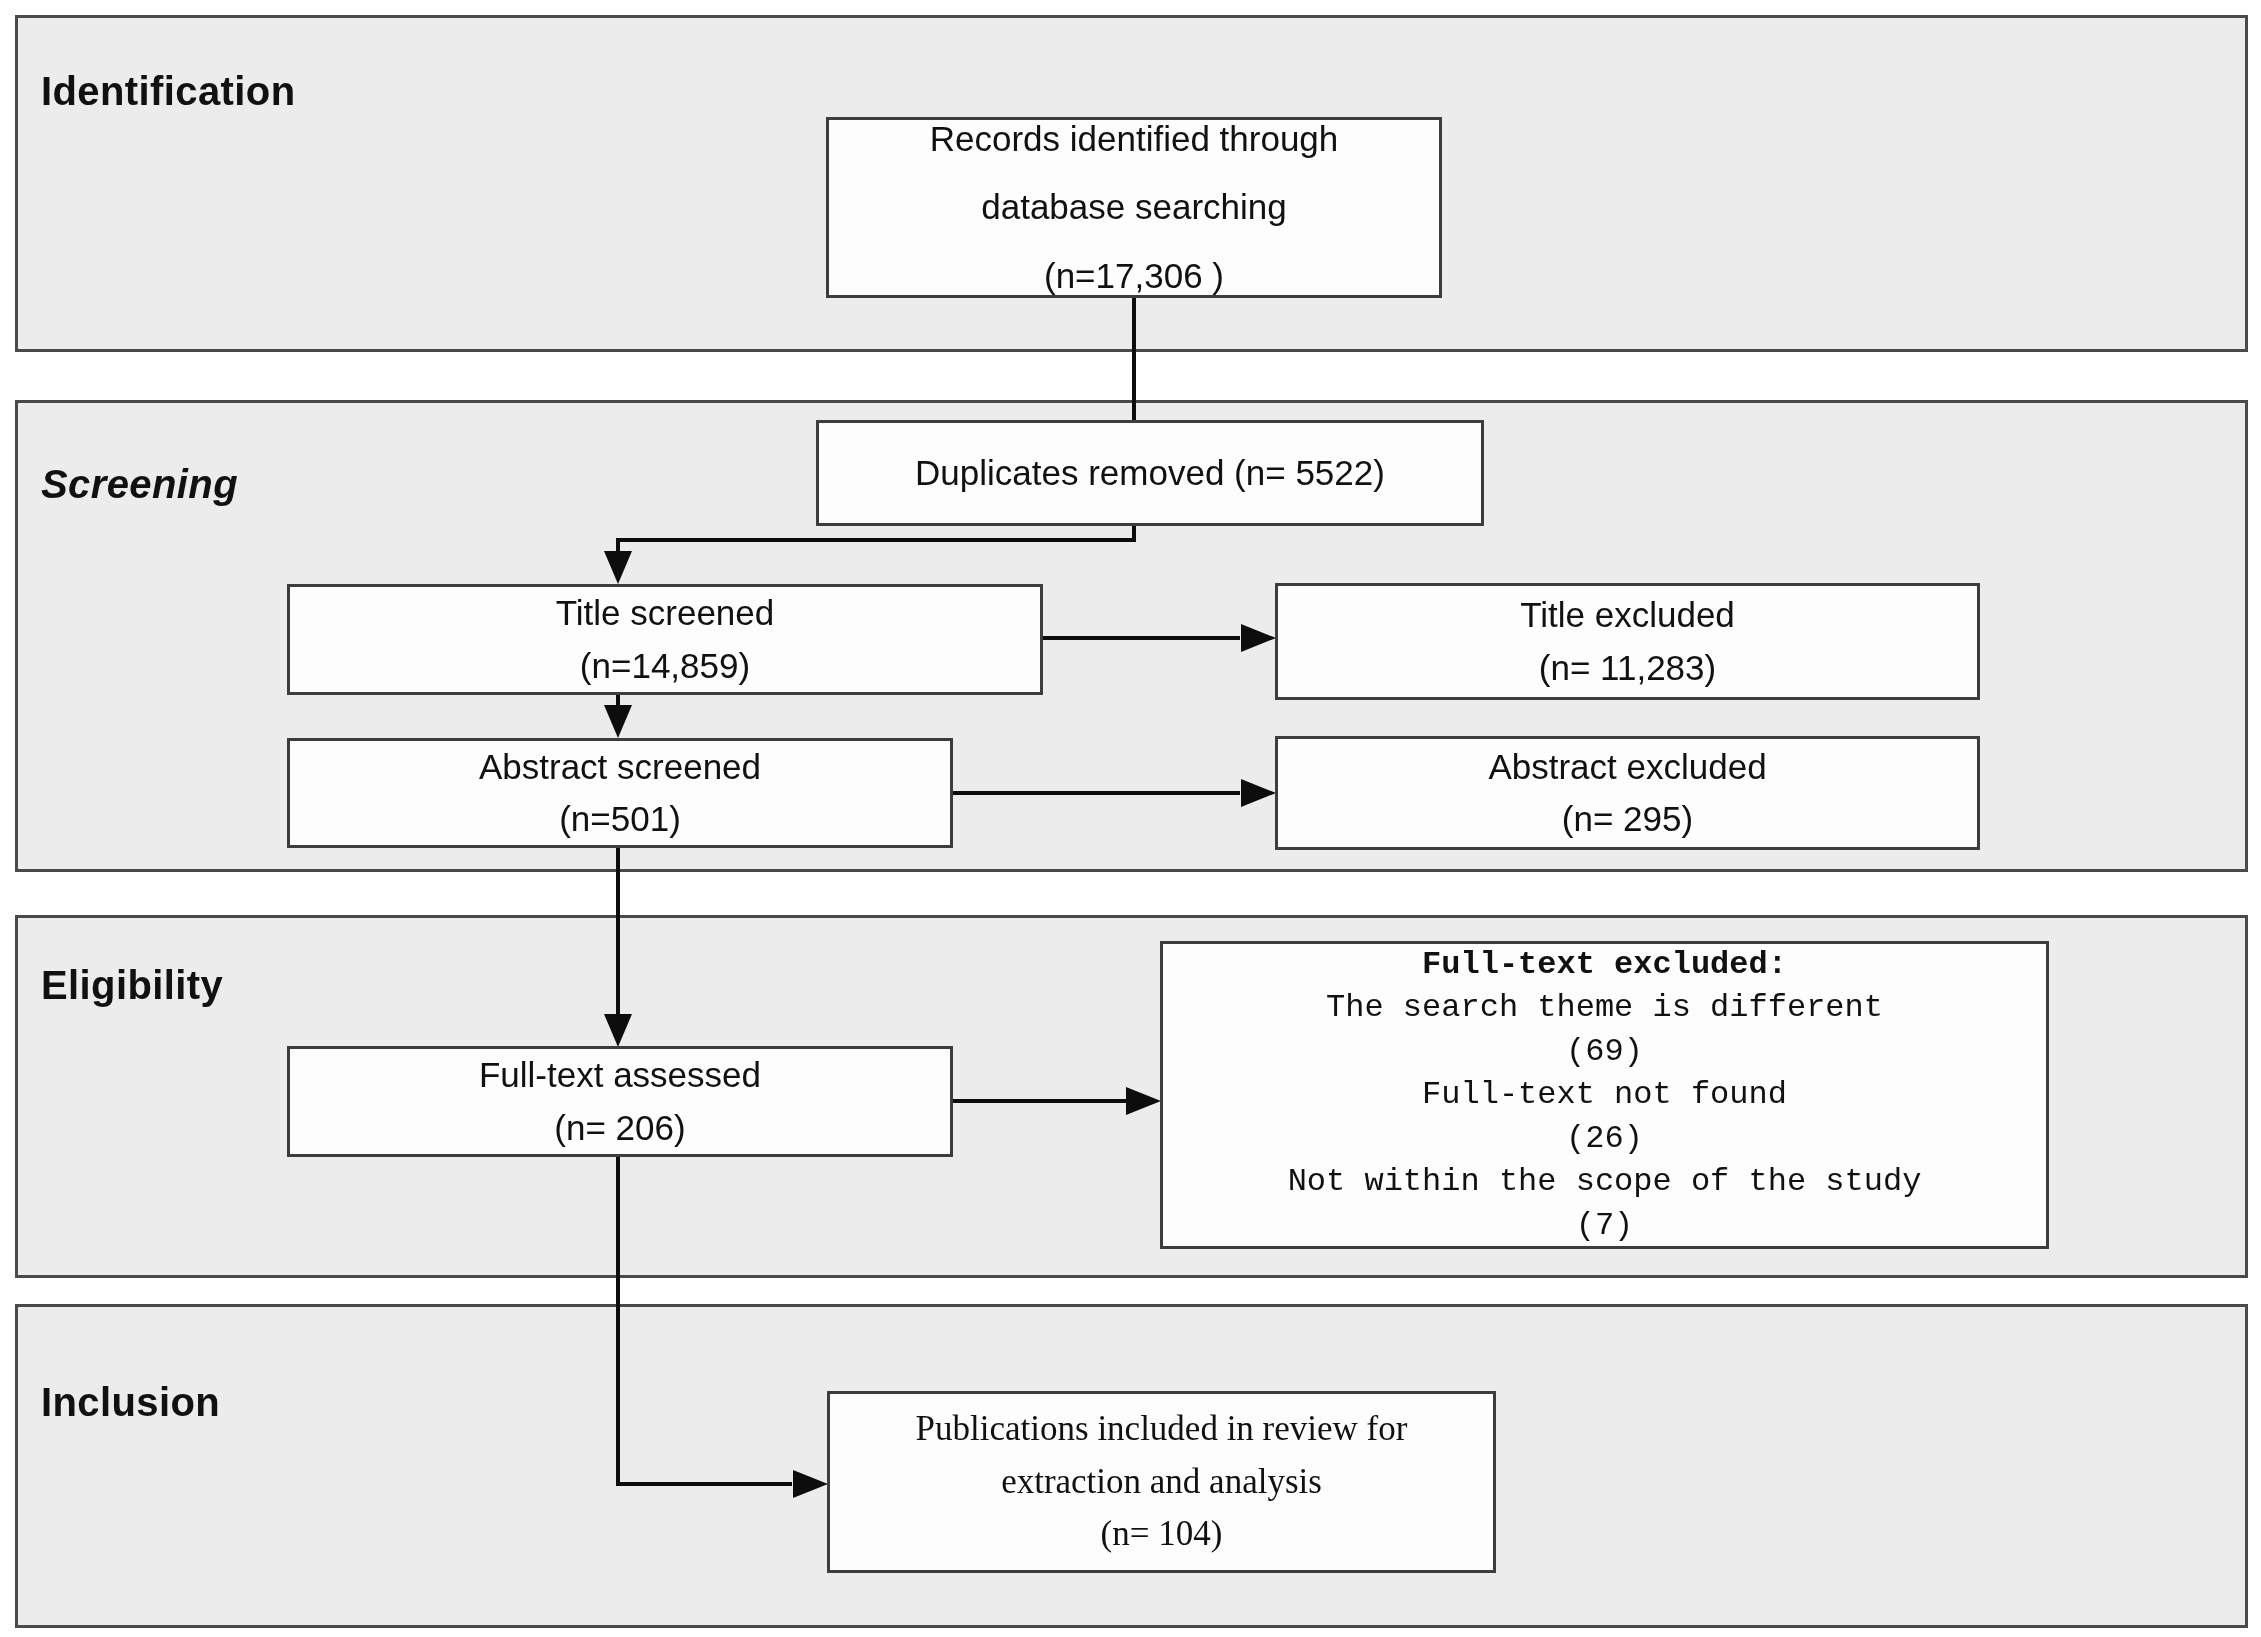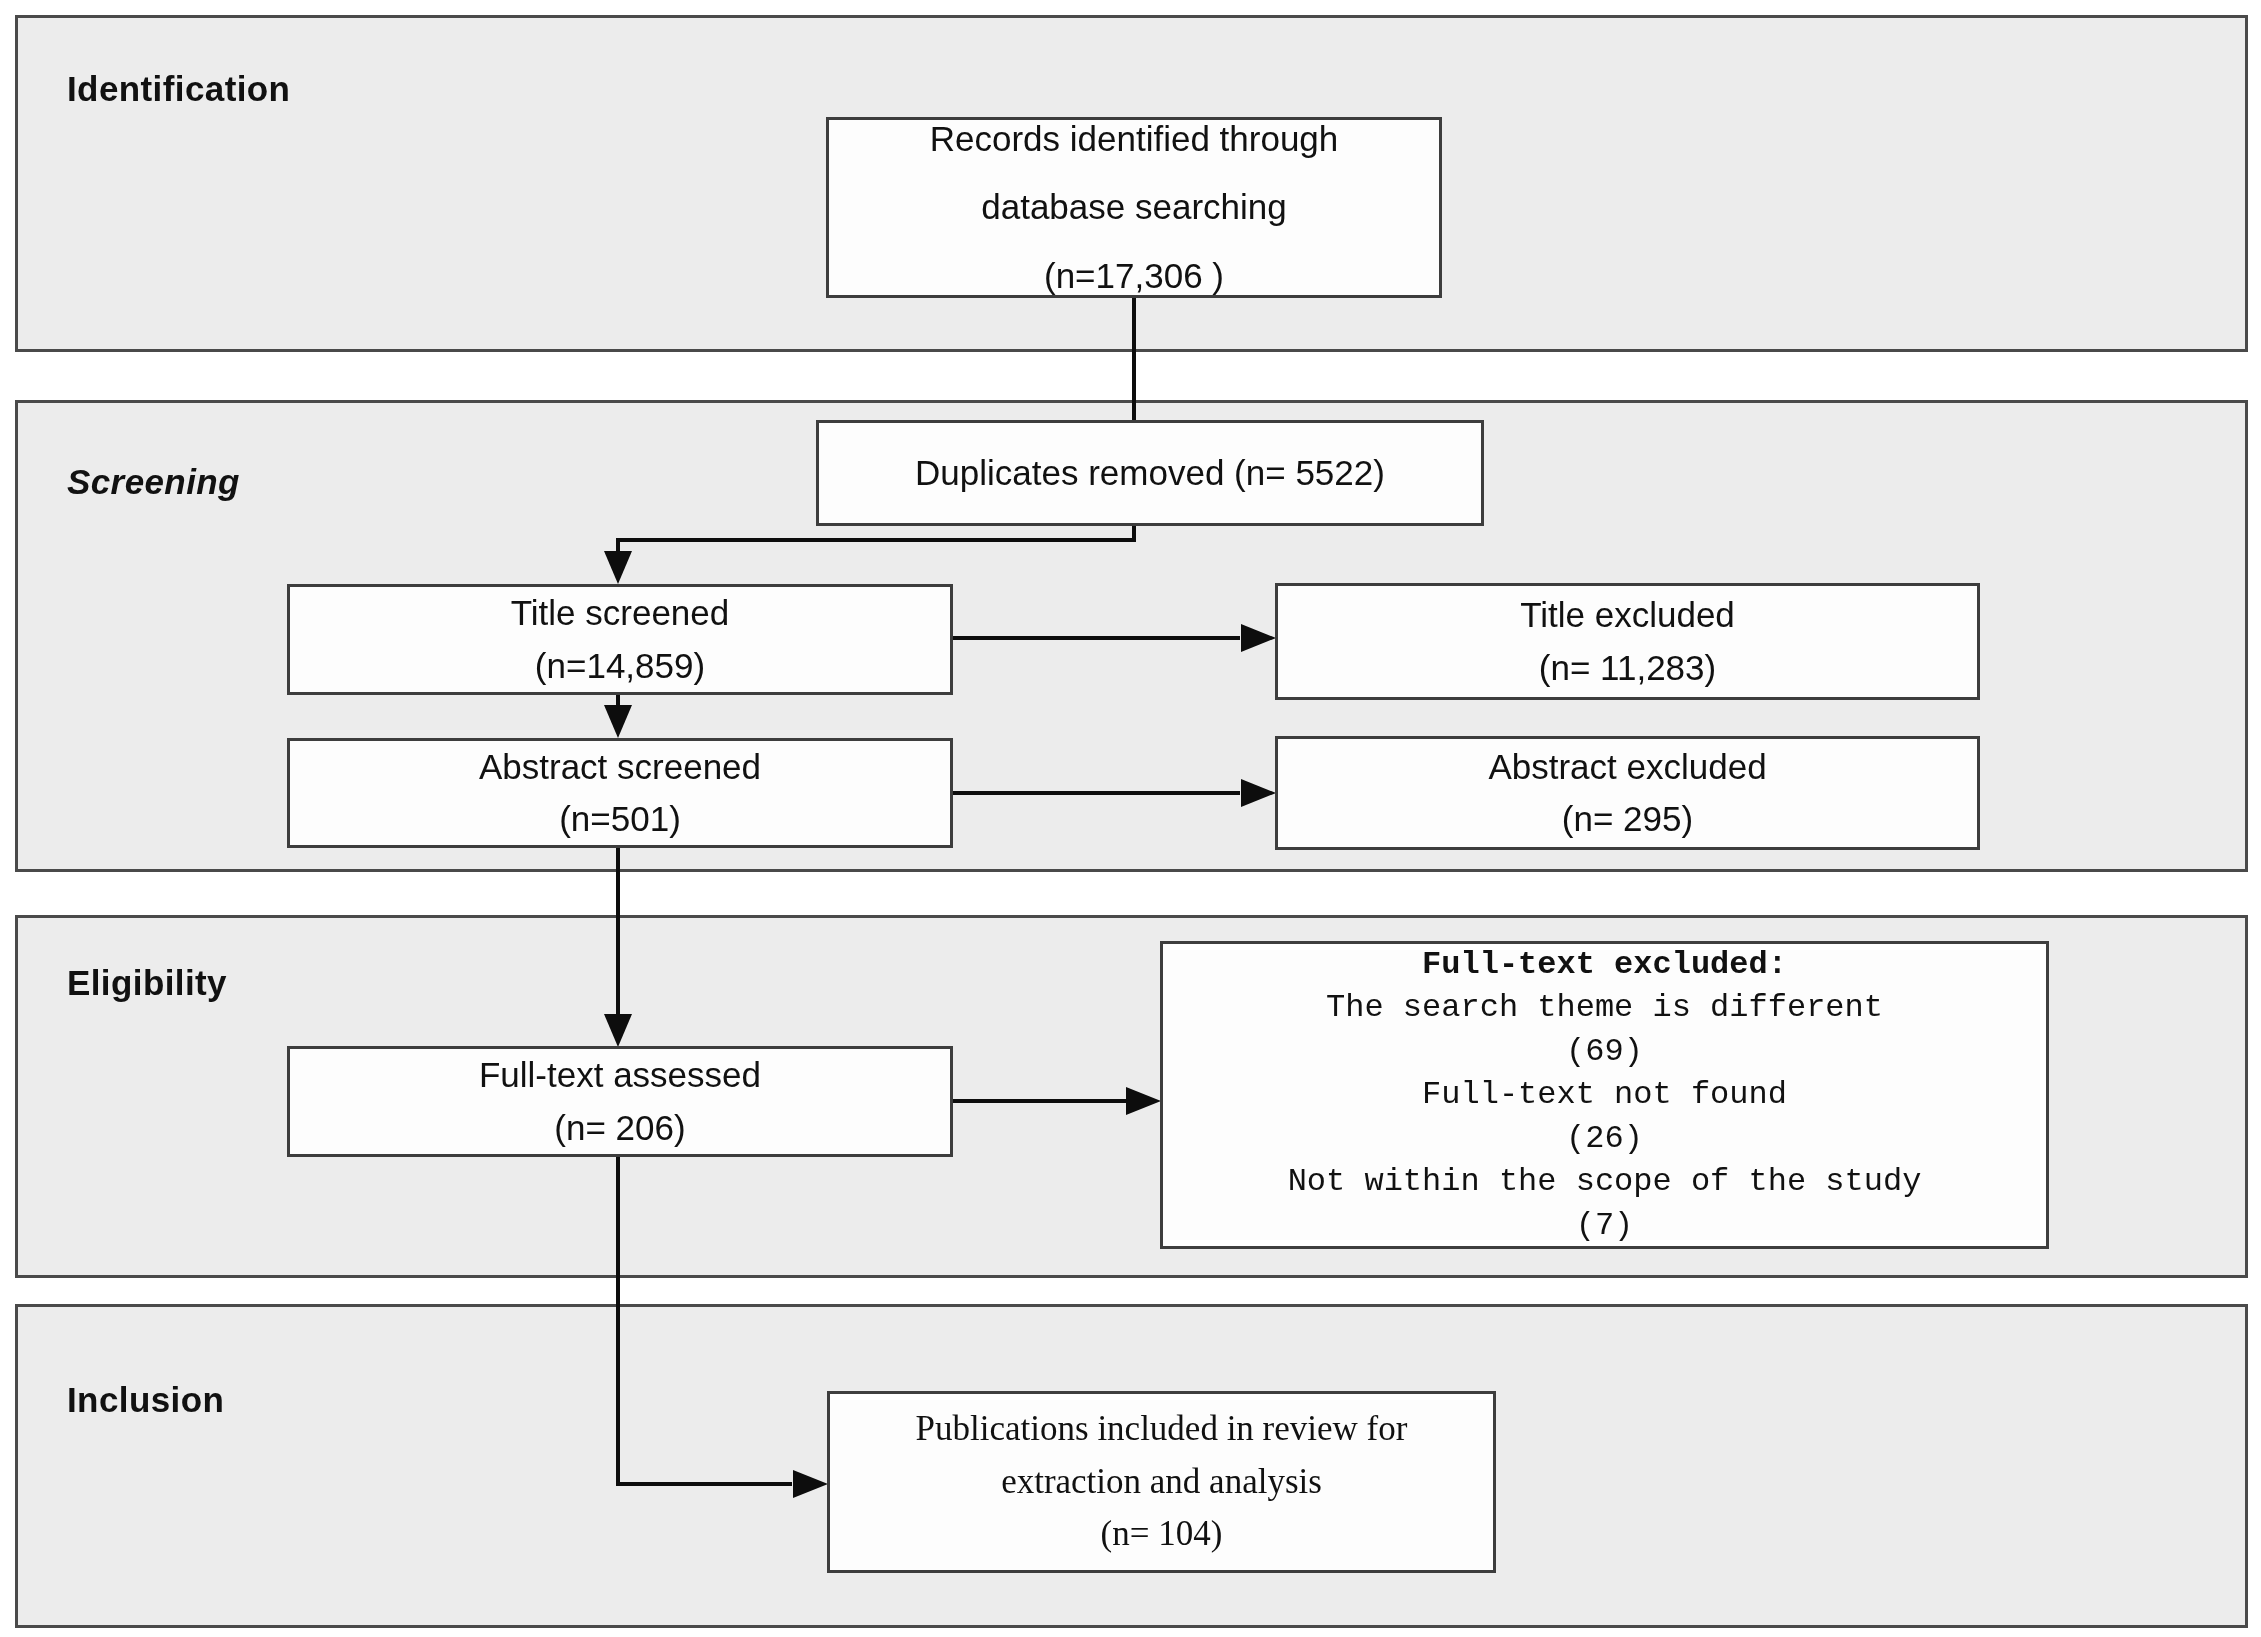--- a/index.html
+++ b/index.html
@@ -27,26 +27,25 @@
   .phase-band {
     position: absolute;
     left: 14.7px;
     width: 2233px;
     background: var(--section-fill);
     border: 3.5px solid var(--section-border);
   }
   .phase-label {
     position: absolute;
     left: 41px;
-    font-size: 35px;
+    font-size: 40px;
     font-weight: bold;
     letter-spacing: 0.4px;
     color: var(--text);
     white-space: nowrap;
-    margin-left: 26px;
   }
   .node {
     position: absolute;
     background: var(--box-fill);
     border: 3.5px solid var(--box-border);
     display: flex;
     flex-direction: column;
     align-items: center;
     justify-content: center;
     text-align: center;
@@ -122,21 +121,21 @@
   <div class="node" style="left:826px; top:117px; width:616px; height:181px;gap:16px;">
     <span class="line">Records identified through</span>
     <span class="line">database searching</span>
     <span class="line">(n=17,306 )</span>
   </div>
 
   <div class="node" style="left:816px; top:420px; width:668px; height:106px;">
     <span class="line">Duplicates removed (n= 5522)</span>
   </div>
 
-  <div class="node" style="left:287px; top:584px; width:666px; height:111px;">
+  <div class="node" style="left:287px; top:584px; width:756px; height:111px;">
     <span class="line">Title screened</span>
     <span class="line">(n=14,859)</span>
   </div>
 
   <div class="node" style="left:1275px; top:583px; width:705px; height:117px;">
     <span class="line">Title excluded</span>
     <span class="line">(n= 11,283)</span>
   </div>
 
   <div class="node" style="left:287px; top:738px; width:666px; height:110px;">

